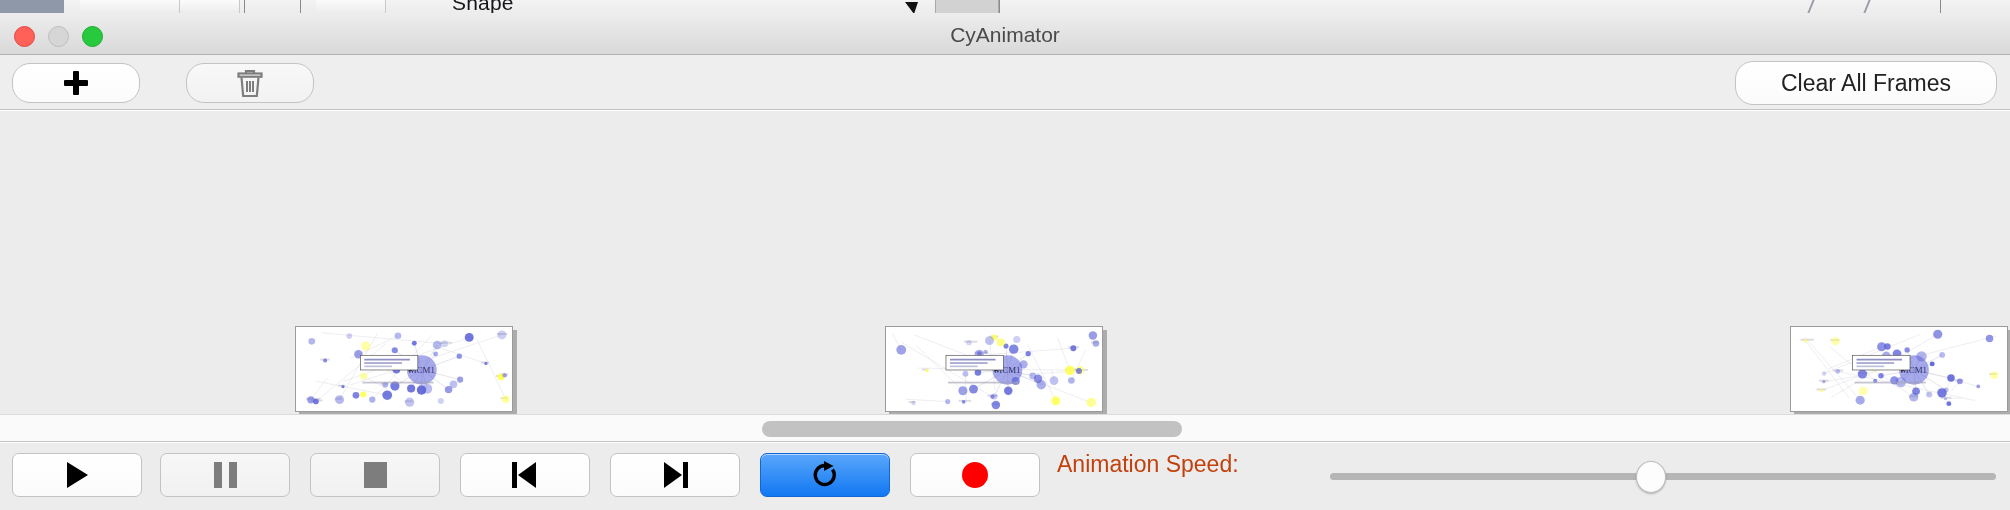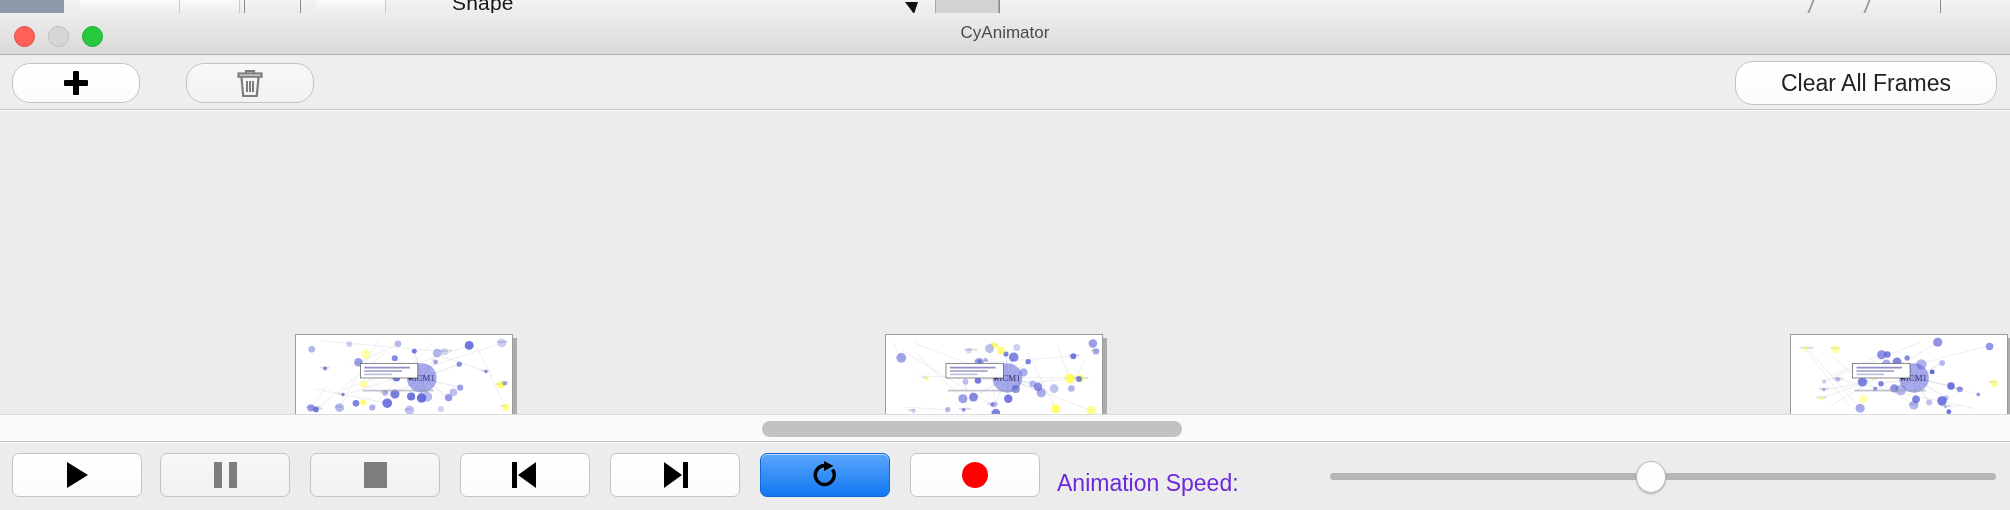--- a/index.html
+++ b/index.html
@@ -58,21 +58,21 @@
     background: linear-gradient(#ededed, #d9d9d9);
     border-bottom: 1px solid #b0b0b0;
   }
   .traffic { position: absolute; top: 13px; left: 14px; display: flex; gap: 13px; }
   .dot { width: 21px; height: 21px; border-radius: 50%; }
   .dot.red    { background: #ff6057; border: 1px solid #e14640; }
   .dot.yellow { background: #d6d6d6; border: 1px solid #bdbdbd; }
   .dot.green  { background: #27c93f; border: 1px solid #1aab29; }
   .win-title {
     position: absolute; left: 0; right: 0; top: 10px;
-    text-align: center; font-size: 17px; color: #4a4a4a;
+    text-align: center; font-size: 21px; color: #4a4a4a;
   }
 
   
   .toolbar {
     position: absolute; top: 55px; left: 0; width: 2010px; height: 55px;
     background: #eeeeee; border-bottom: 1px solid #c4c4c4;
   }
   .btn {
     position: absolute;
     border: 1px solid #c3c3c3; border-radius: 18px;
@@ -92,21 +92,21 @@
   }
   .plus::before { left: 9px; top: 0; width: 6px; height: 24px; }
   .plus::after  { top: 9px; left: 0; height: 6px; width: 24px; }
 
   
   .timeline {
     position: absolute; top: 111px; left: 0; width: 2010px; height: 303px;
     background: #ececec; overflow: hidden;
   }
   .thumb-frame {
-    position: absolute; top: 223px;
+    position: absolute; top: 215px;
     width: 218px; height: 86px;
     background: #fff;
     border: 1px solid #9b9b9b;
     box-shadow: 4px 4px 0 rgba(120,120,120,.55);
     overflow: hidden; cursor: pointer;
   }
   .thumb-frame svg { display: block; width: 100%; height: 100%; }
   .tick {
     position: absolute; top: 316px; width: 2px; background: #1a1a1a;
   }
@@ -150,22 +150,22 @@
   .ico-skip .bar { position: absolute; top: 0; width: 5px; height: 26px; background: #000; }
   .ico-skip .tri { position: absolute; top: 0; width: 0; height: 0;
                    border-top: 13px solid transparent; border-bottom: 13px solid transparent; }
   .ico-skip.back .bar { left: 0; }
   .ico-skip.back .tri { left: 6px; border-right: 18px solid #000; }
   .ico-skip.fwd .bar  { right: 0; }
   .ico-skip.fwd .tri  { right: 6px; border-left: 18px solid #000; }
   .ico-record { width: 26px; height: 26px; border-radius: 50%; background: #ff0000; }
 
   .speed-label {
-    position: absolute; left: 1057px; top: 27px;
-    font-size: 23px; color: #6d28d9; white-space: nowrap;
+    position: absolute; left: 1057px; top: 8px;
+    font-size: 23px; color: #c2410c; white-space: nowrap;
   }
   .slider { position: absolute; left: 1330px; top: 30px; width: 666px; height: 7px; }
   .slider-track {
     position: absolute; left: 0; top: 0; width: 100%; height: 7px;
     background: #b6b6b6; border-radius: 4px;
   }
   .slider-thumb {
     position: absolute; top: -12px; left: 306px;
     width: 30px; height: 32px; border-radius: 50%;
     background: #fdfdfd; border: 1px solid #bdbdbd;

